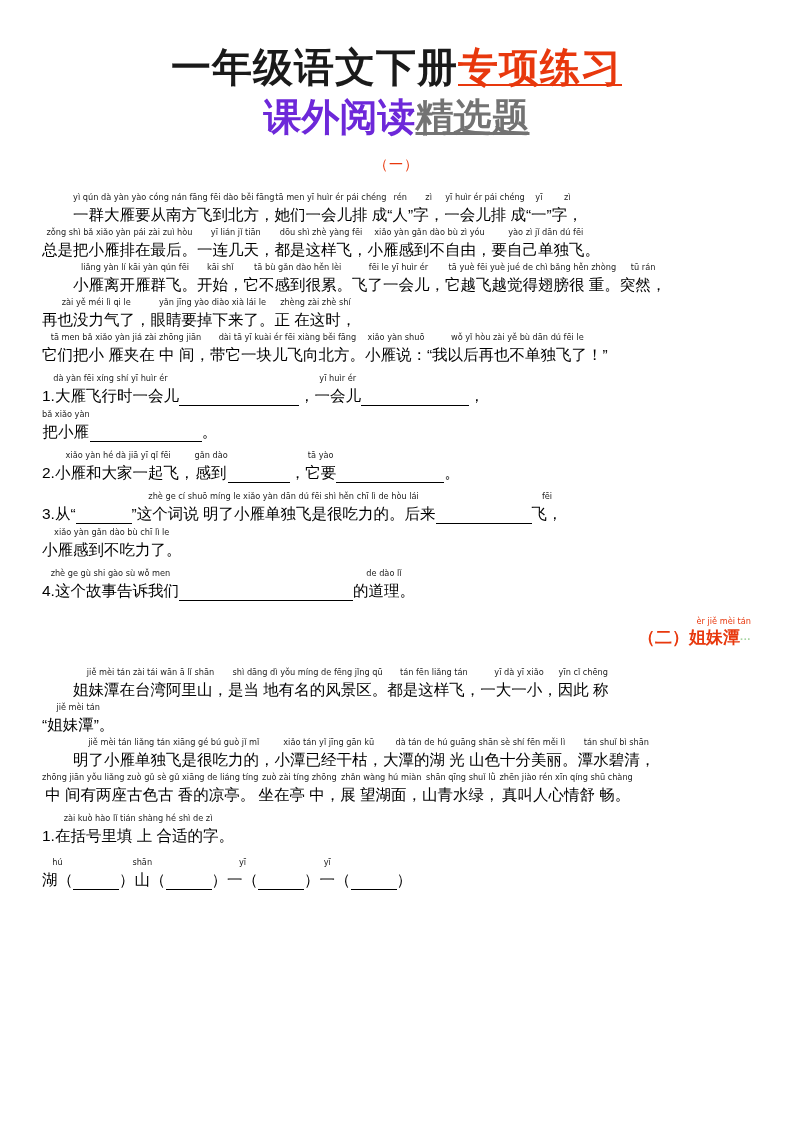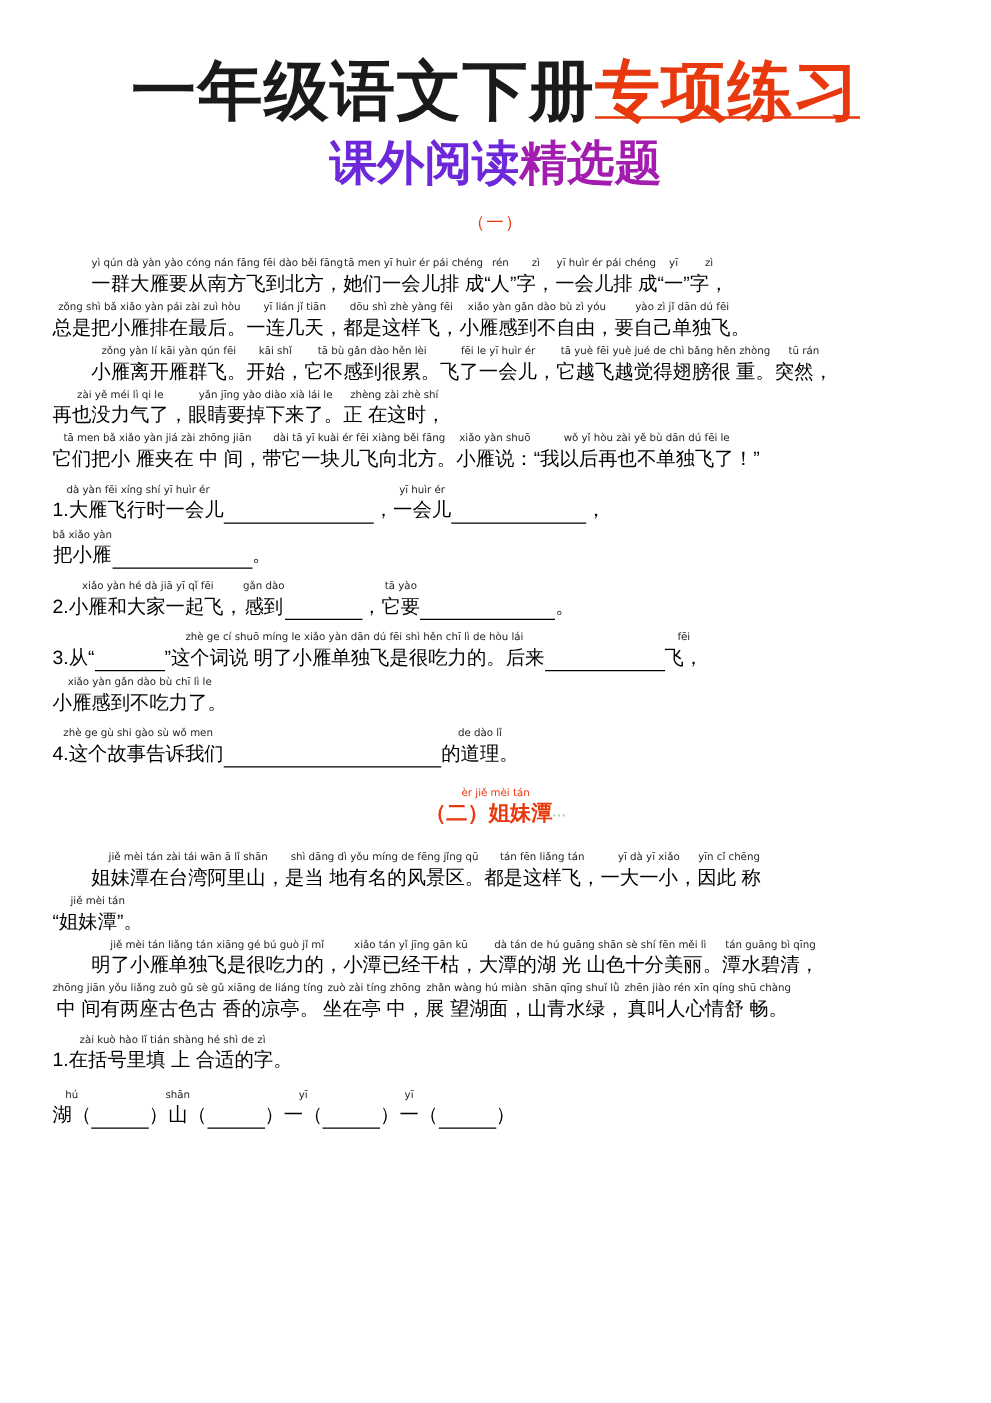--- a/index.html
+++ b/index.html
@@ -19,21 +19,21 @@
   .page {
     width: 793px;
     height: 1122px;
     padding: 30px 42px 0 42px;
     position: relative;
   }
 
   
   .title-line1 {
     text-align: center;
-    font-size: 52px;
+    font-size: 40px;
     font-weight: bold;
     letter-spacing: 1px;
     line-height: 1.15;
     margin-top: 14px;
     white-space: nowrap;
   }
   .title-line1 .black { color: #1a1a1a; }
   .title-line1 .red {
     color: #e8380d;
     text-decoration: underline;
@@ -42,32 +42,32 @@
   }
   .title-line2 {
     text-align: center;
     font-size: 38px;
     font-weight: bold;
     line-height: 1.15;
     margin-top: 6px;
     white-space: nowrap;
   }
   .title-line2 .orange { color: #6d28d9; }
-  .title-line2 .green { color: #a21caf; }
+  .title-line2 .green { color: #737373; text-decoration: underline; }
 
   .section-label {
     text-align: center;
     color: #e8380d;
     font-size: 14px;
     margin-top: 16px;
     margin-bottom: 8px;
     letter-spacing: 1px;
   }
   .section-label-2 {
-    text-align: center;
+    text-align: right;
     color: #e8380d;
     font-size: 17px;
     font-weight: bold;
     margin-top: 14px;
     margin-bottom: 4px;
   }
 
   
   .prow {
     position: relative;
@@ -201,21 +201,21 @@
           <span class="pword">
             <span class="py">yào zì jǐ dān dú fēi</span>
             <span class="hz">要自己单独飞。</span>
           </span>
         </div>
       </div>
     <div class="prow">
         <div class="pline">
           <span class="indent"></span>
           <span class="pword">
-            <span class="py">zǒng yàn lí kāi yàn qún fēi</span>
+            <span class="py">liǎng yàn lí kāi yàn qún fēi</span>
             <span class="hz">小雁离开雁群飞。</span>
           </span>
           <span class="pword">
             <span class="py">kāi shǐ</span>
             <span class="hz">开始，</span>
           </span>
           <span class="pword">
             <span class="py">tā bù gǎn dào hěn lèi</span>
             <span class="hz">它不感到很累。</span>
           </span>
@@ -449,21 +449,21 @@
           </span>
           <span class="pword">
             <span class="py">xiǎo tán yǐ jīng gān kū</span>
             <span class="hz">小潭已经干枯，</span>
           </span>
           <span class="pword">
             <span class="py">dà tán de hú guāng shān sè shí fēn měi lì</span>
             <span class="hz">大潭的湖 光 山色十分美丽。</span>
           </span>
           <span class="pword">
-            <span class="py">tán guāng bì qīng</span>
+            <span class="py">tán shuǐ bì shān</span>
             <span class="hz">潭水碧清，</span>
           </span>
         </div>
       </div>
     <div class="prow">
         <div class="pline">
           <span class="pword">
             <span class="py">zhōng jiān yǒu liǎng zuò gǔ sè gǔ xiāng de liáng tíng</span>
             <span class="hz">中 间有两座古色古 香的凉亭。</span>
           </span>

